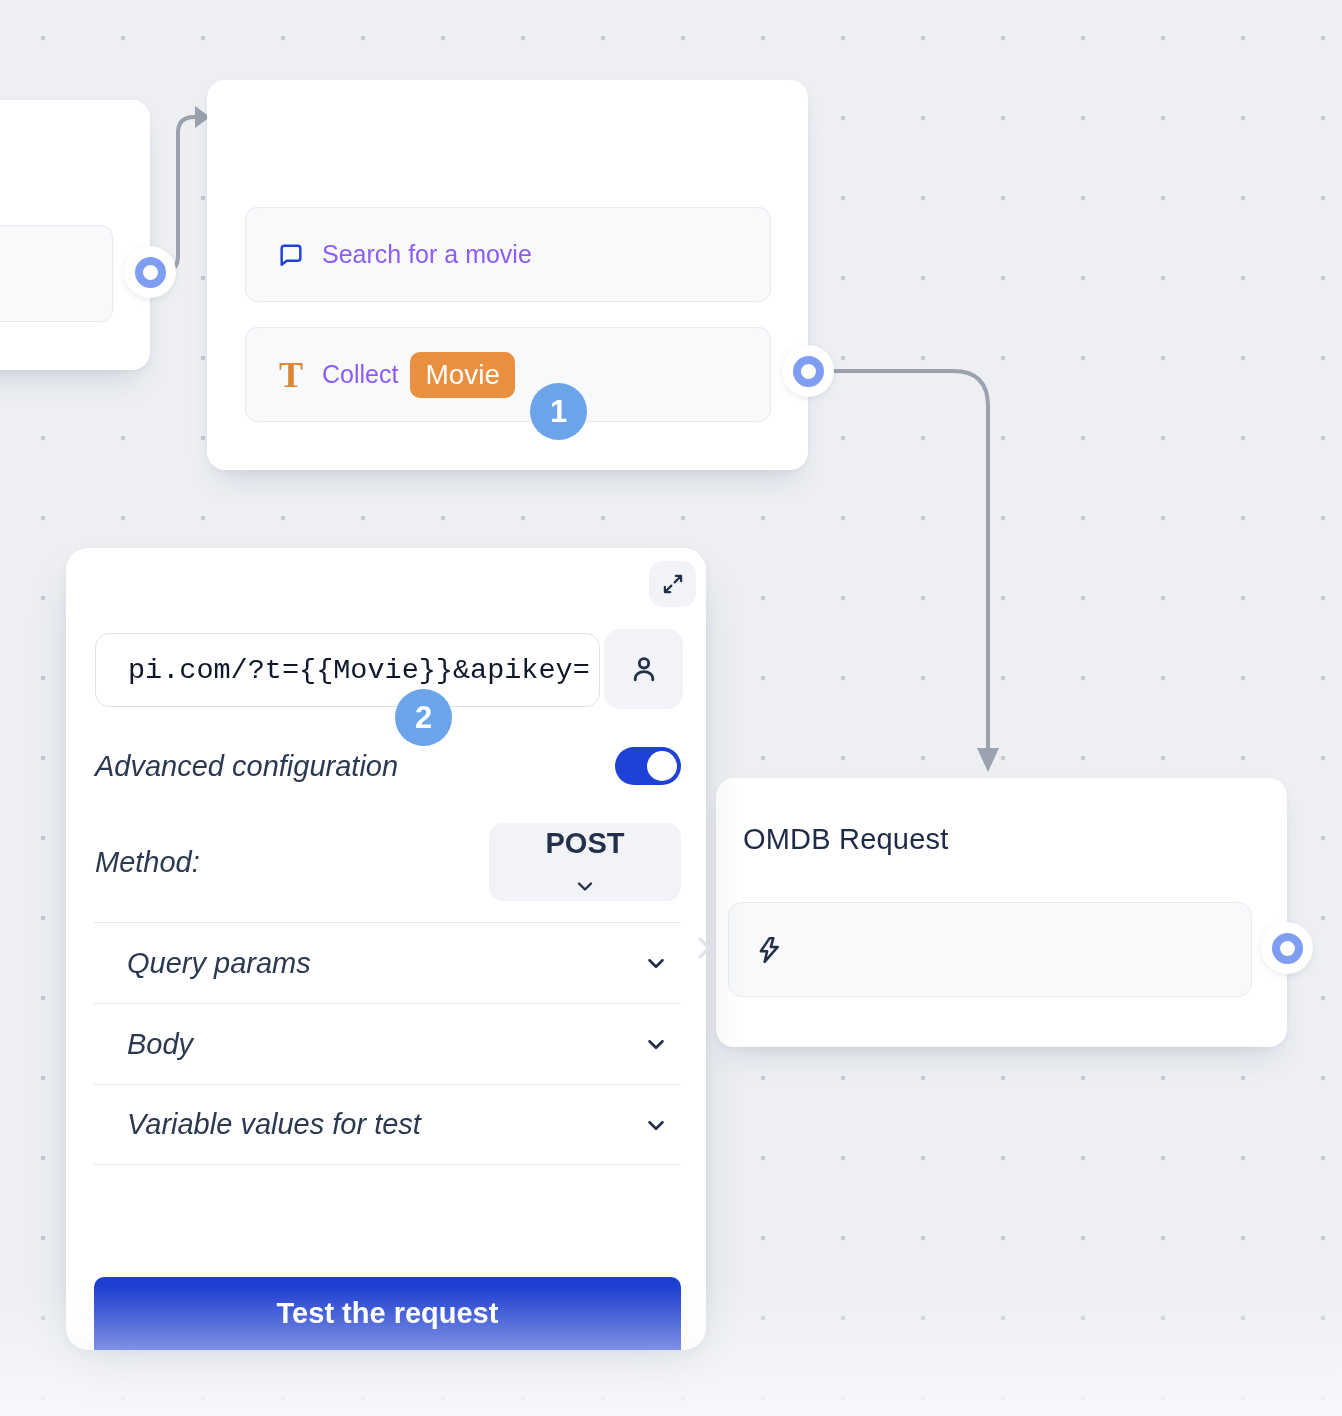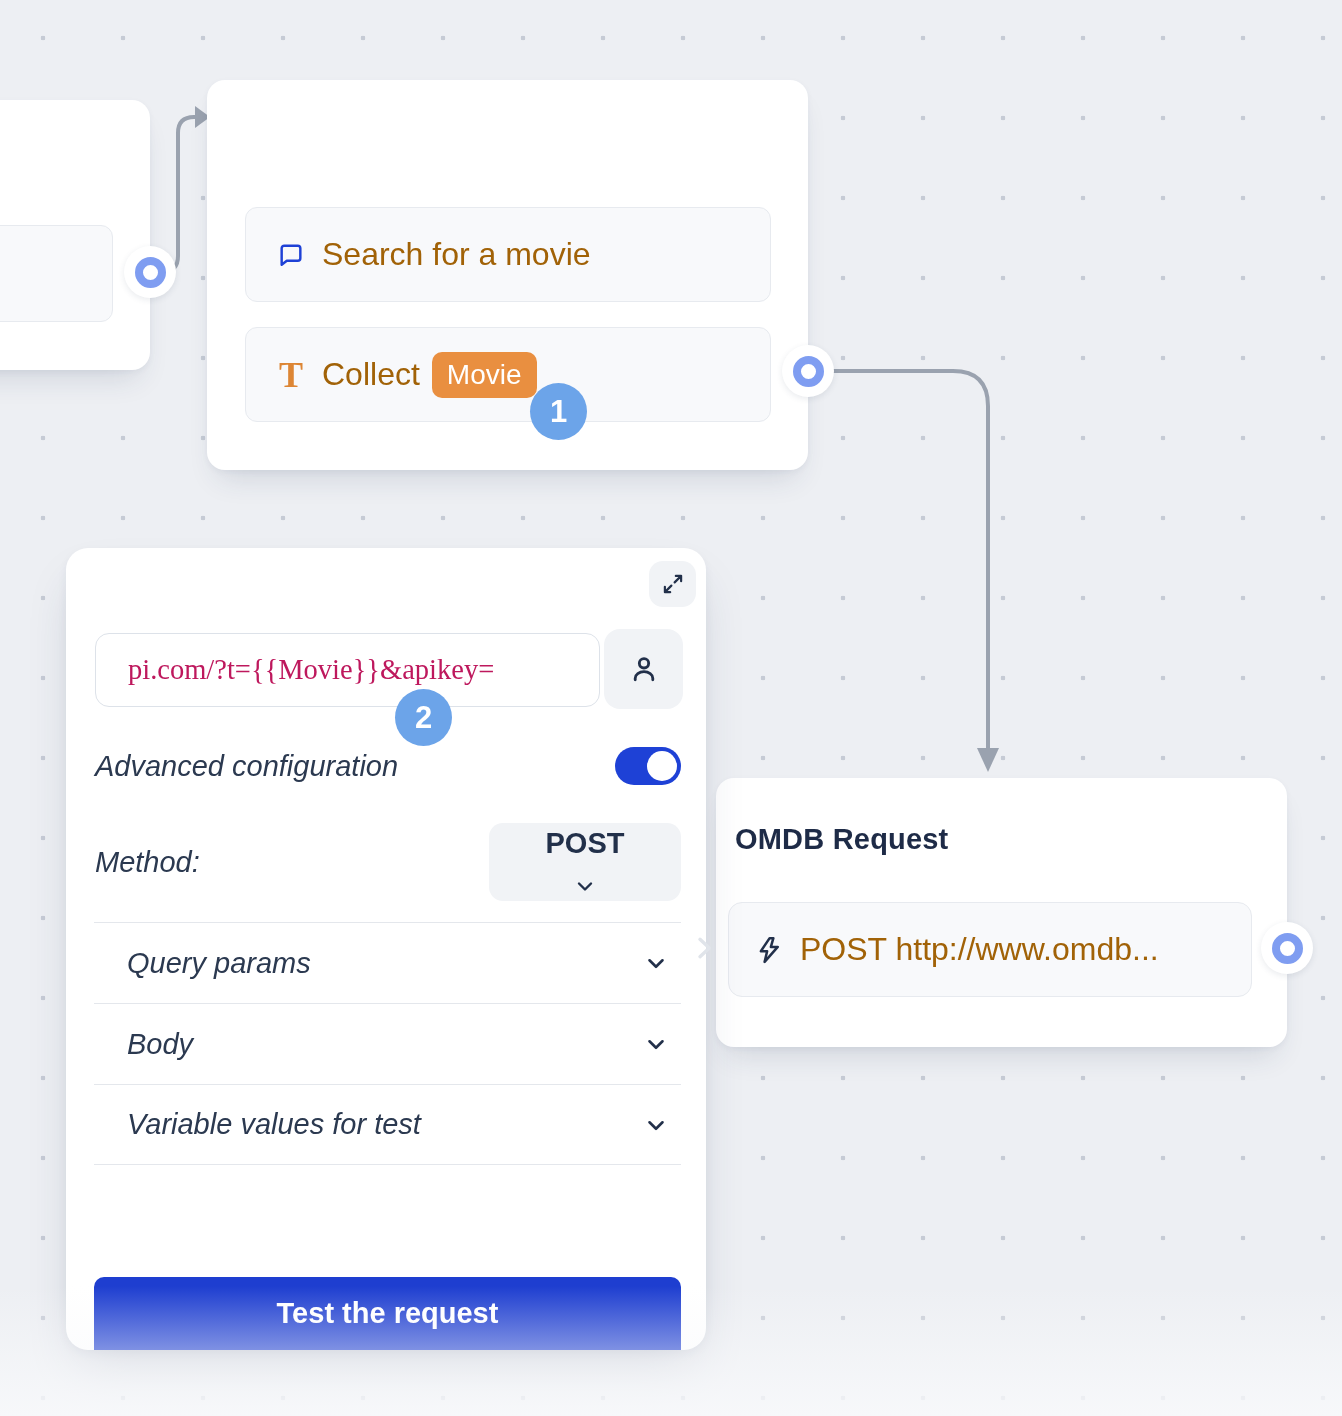--- a/index.html
+++ b/index.html
@@ -13,23 +13,23 @@
   }
   .card{
     position:absolute;background:#ffffff;border-radius:18px;
     box-shadow:0 18px 30px -12px rgba(40,55,90,0.16), 0 2px 6px rgba(40,55,90,0.05);
   }
   .node-row{
     position:absolute;background:#f8f9fb;border:1.5px solid #e7eaef;border-radius:12px;
     display:flex;align-items:center;box-sizing:border-box;
   }
   .node-title{
-    position:absolute;font-size:30px;font-weight:700;color:#1e2b47;letter-spacing:.2px;
-  }
-  .row-label{font-size:32px;color:#a16207;white-space:nowrap;}
+    position:absolute;font-size:30px;font-weight:400;color:#1e2b47;letter-spacing:.2px;margin-left:8px;
+  }
+  .row-label{font-size:25px;color:#8b5cf6;white-space:nowrap;}
   .chip{
     background:#e98f40;color:#ffffff;font-size:28px;border-radius:10px;
     padding:7px 15px;margin-left:12px;white-space:nowrap;text-align:center;
   }
   .port{position:absolute;width:52px;height:52px;border-radius:50%;background:#ffffff;
     display:flex;align-items:center;justify-content:center;z-index:6;
     box-shadow:0 2px 6px rgba(40,55,90,0.10);}
   .port-ring{width:31px;height:31px;border-radius:50%;border:8.5px solid #7f9df1;background:#ffffff;box-sizing:border-box;}
   .badge{
     position:absolute;width:57px;height:57px;border-radius:50%;background:#6ca4e9;
@@ -42,21 +42,21 @@
   
   #panel{
     position:absolute;left:66px;top:548px;width:640px;height:802px;background:#ffffff;border-radius:22px;
     box-shadow:0 26px 50px -14px rgba(40,55,90,0.22), 0 4px 10px rgba(40,55,90,0.06);
     z-index:7;
   }
   .gray-btn{position:absolute;background:#f1f3f6;border-radius:14px;display:flex;align-items:center;justify-content:center;}
   #url-input{
     position:absolute;left:29px;top:85px;width:505px;height:74px;box-sizing:border-box;
     border:1.5px solid #dde2e9;border-radius:14px;background:#ffffff;
-    font-family:Liberation Serif, serif;font-size:28.5px;color:#be185d;
+    font-family:Liberation Mono, monospace;font-size:28.5px;color:#0f172a;
     padding:0 10px 0 32px;outline:none;
   }
   .panel-label{font-size:29px;color:#2b3950;font-style:italic;}
   #toggle{
     position:absolute;left:549px;top:199px;width:66px;height:38px;border-radius:19px;background:#1e41d6;
   }
   #toggle .knob{position:absolute;right:4px;top:4px;width:30px;height:30px;border-radius:50%;background:#ffffff;}
   #method-select{
     position:absolute;left:423px;top:275px;width:192px;height:78px;background:#f1f3f6;border-radius:14px;
     display:flex;align-items:center;justify-content:center;gap:14px;flex-direction:column;
@@ -126,21 +126,20 @@
 
 <div class="card" style="left:716px;top:778px;width:571px;height:269px;z-index:2;">
   <div class="node-title" style="left:19px;top:45px;font-size:29px;">OMDB Request</div>
 
   <div class="node-row" style="left:12px;top:124px;width:524px;height:95px;padding-left:25px;border-radius:14px;">
     <span class="icon" style="margin-right:16px;">
       <svg width="30" height="30" viewBox="0 0 24 24" fill="none" stroke="#22304a" stroke-width="2" stroke-linejoin="round">
         <path d="M12.5 2.5 L5.5 13 h5 l-2 8.5 L19 9.5 h-5.5 l2-7z"></path>
       </svg>
     </span>
-    <span class="row-label">POST http://www.omdb...</span>
   </div>
 </div>
 <span class="icon" style="position:absolute;left:688px;top:932px;z-index:8;">
   <svg width="32" height="32" viewBox="0 0 24 24" fill="none" stroke="#e0e4ea" stroke-width="2.6" stroke-linecap="round" stroke-linejoin="round">
     <polyline points="9 5.5 16 12 9 18.5"></polyline>
   </svg>
 </span>
 <div class="port" style="left:1261px;top:922px;">
   <div class="port-ring"></div>
 </div>

